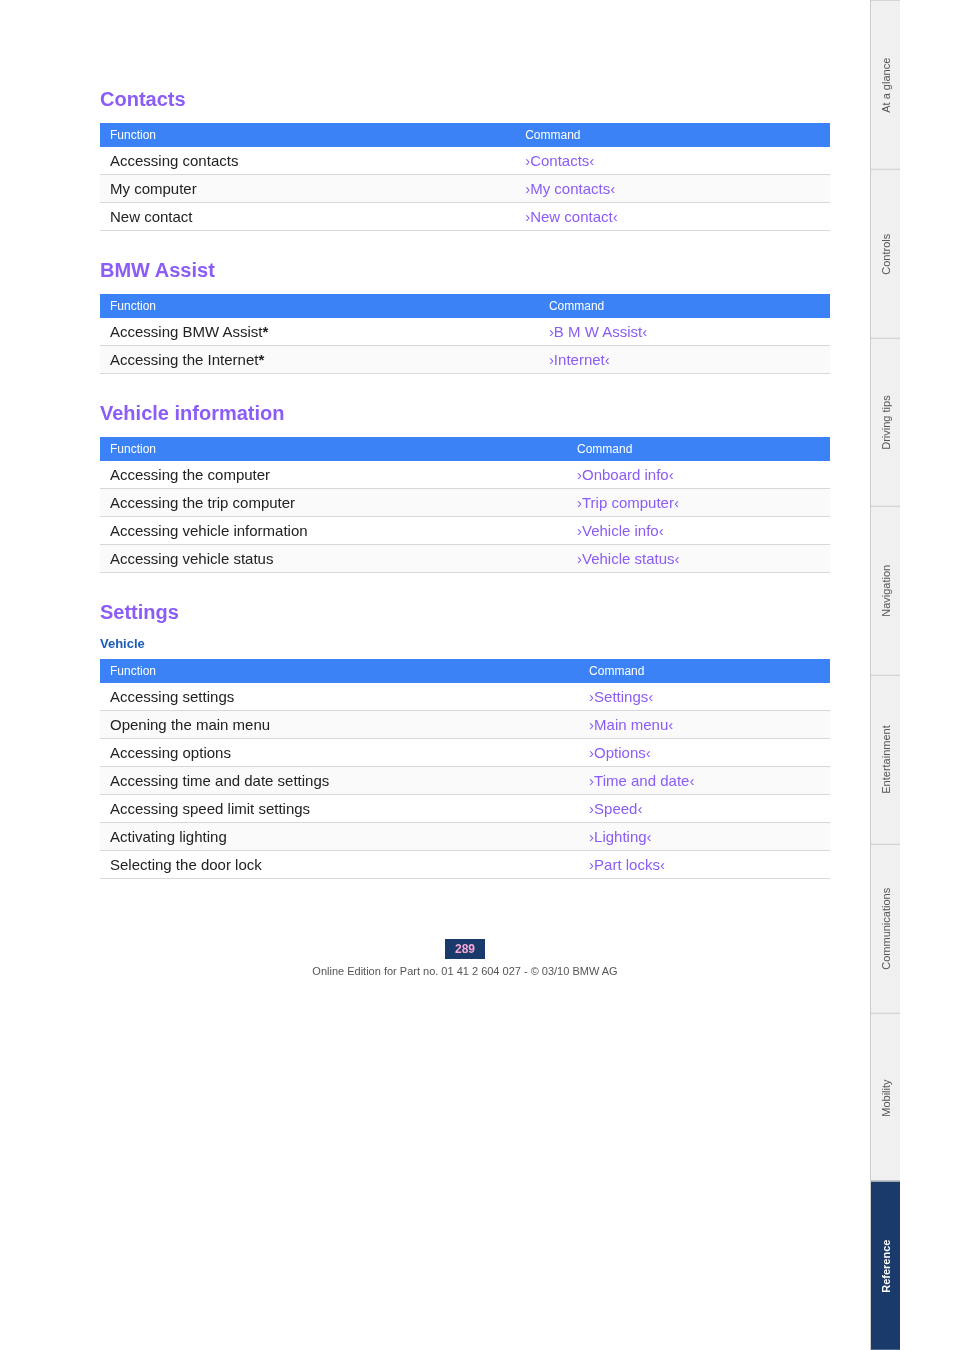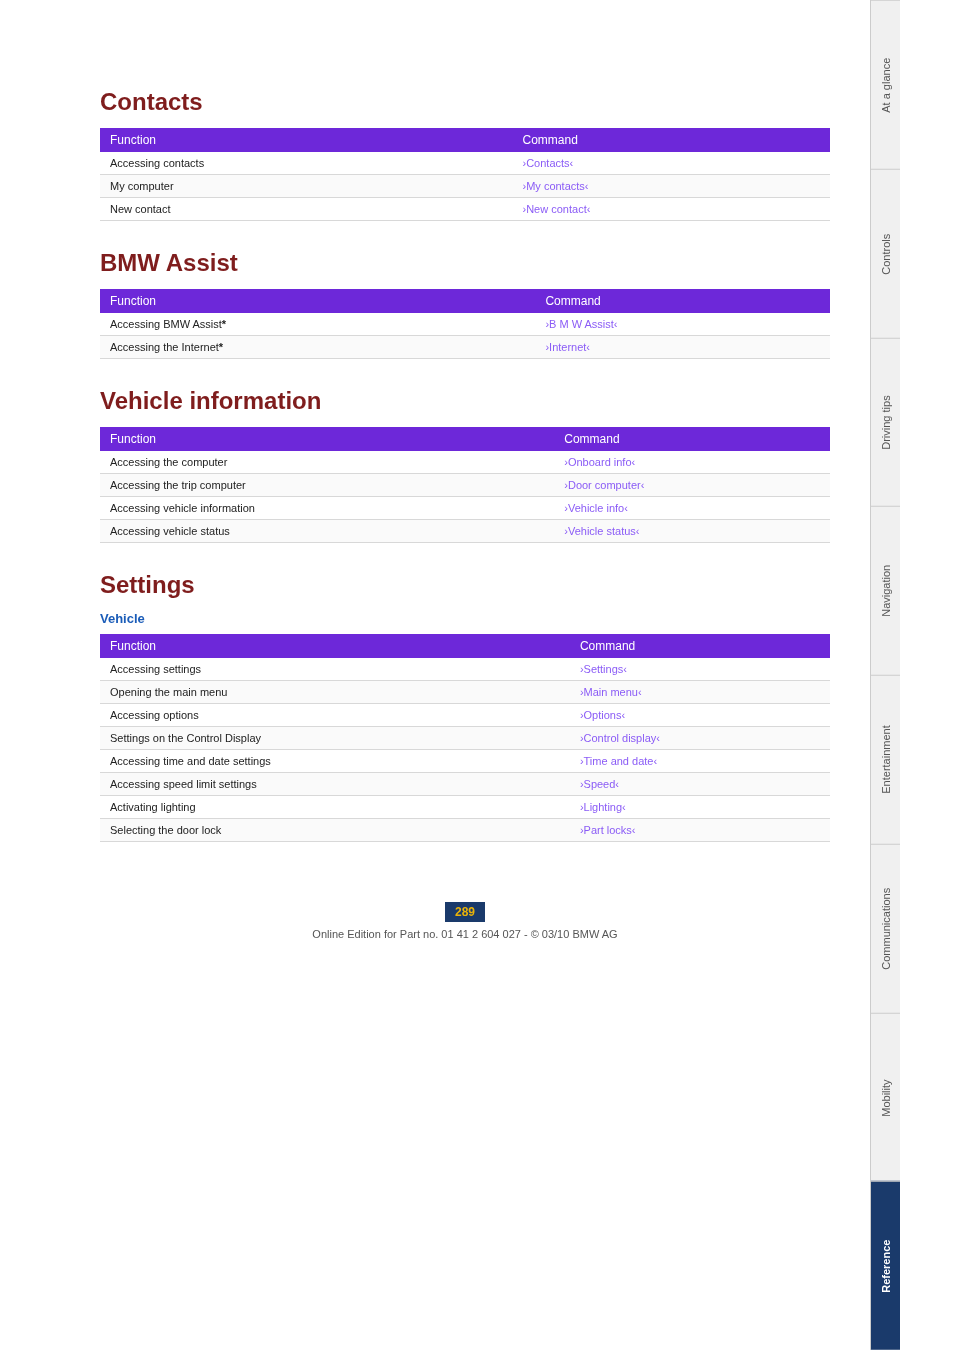--- a/index.html
+++ b/index.html
@@ -51,44 +51,44 @@
     }
 
     .sidebar-tab.active {
       background: #1a3a6b;
       color: #fff;
       font-weight: bold;
     }
 
     
     .section-heading {
-      font-size: 24px;
-      font-weight: bold;
-      color: #7f1d1d;
+      font-size: 20px;
+      font-weight: bold;
+      color: #8b5cf6;
       margin-bottom: 12px;
       margin-top: 28px;
     }
 
     .sub-heading {
       font-size: 13px;
       font-weight: bold;
       color: #1a5cb8;
       margin-bottom: 8px;
       margin-top: 4px;
     }
 
     
     .data-table {
       width: 100%;
       border-collapse: collapse;
       margin-bottom: 20px;
     }
 
     .data-table thead tr {
-      background: #6d28d9;
+      background: #3b82f6;
       color: #fff;
     }
 
     .data-table thead th {
       padding: 5px 10px;
       font-weight: normal;
       font-size: 12px;
       text-align: left;
     }
 
@@ -96,41 +96,41 @@
       border-bottom: 1px solid #d8d8d8;
       background: #fff;
     }
 
     .data-table tbody tr:nth-child(even) {
       background: #fafafa;
     }
 
     .data-table tbody td {
       padding: 5px 10px;
-      font-size: 11px;
+      font-size: 15px;
       color: #222;
     }
 
     .data-table tbody td.command-cell {
       color: #8b5cf6;
     }
 
     
     .footer {
       text-align: center;
       font-size: 11px;
       color: #555;
       margin-top: 60px;
       padding-bottom: 20px;
     }
 
     
     .page-number-bar {
       background: #1a3a6b;
-      color: #eab308;
+      color: #f9a8d4;
       width: 40px;
       text-align: center;
       padding: 3px 0;
       margin: 0 auto 6px auto;
       font-size: 12px;
       font-weight: bold;
     }
 
     .bold-star {
       font-weight: bold;
@@ -203,21 +203,21 @@
             <th>Command</th>
           </tr>
         </thead>
         <tbody id="vehicle-info-tbody">
         <tr>
               <td>Accessing the computer</td>
               <td class="command-cell">›Onboard info‹</td>
             </tr>
             <tr>
               <td>Accessing the trip computer</td>
-              <td class="command-cell">›Door computer‹</td>
+              <td class="command-cell">›Trip computer‹</td>
             </tr>
             <tr>
               <td>Accessing vehicle information</td>
               <td class="command-cell">›Vehicle info‹</td>
             </tr>
             <tr>
               <td>Accessing vehicle status</td>
               <td class="command-cell">›Vehicle status‹</td>
             </tr>
           </tbody>
@@ -239,24 +239,20 @@
               <td>Accessing settings</td>
               <td class="command-cell">›Settings‹</td>
             </tr>
             <tr>
               <td>Opening the main menu</td>
               <td class="command-cell">›Main menu‹</td>
             </tr>
             <tr>
               <td>Accessing options</td>
               <td class="command-cell">›Options‹</td>
-            </tr>
-            <tr>
-              <td>Settings on the Control Display</td>
-              <td class="command-cell">›Control display‹</td>
             </tr>
             <tr>
               <td>Accessing time and date settings</td>
               <td class="command-cell">›Time and date‹</td>
             </tr>
             <tr>
               <td>Accessing speed limit settings</td>
               <td class="command-cell">›Speed‹</td>
             </tr>
             <tr>

